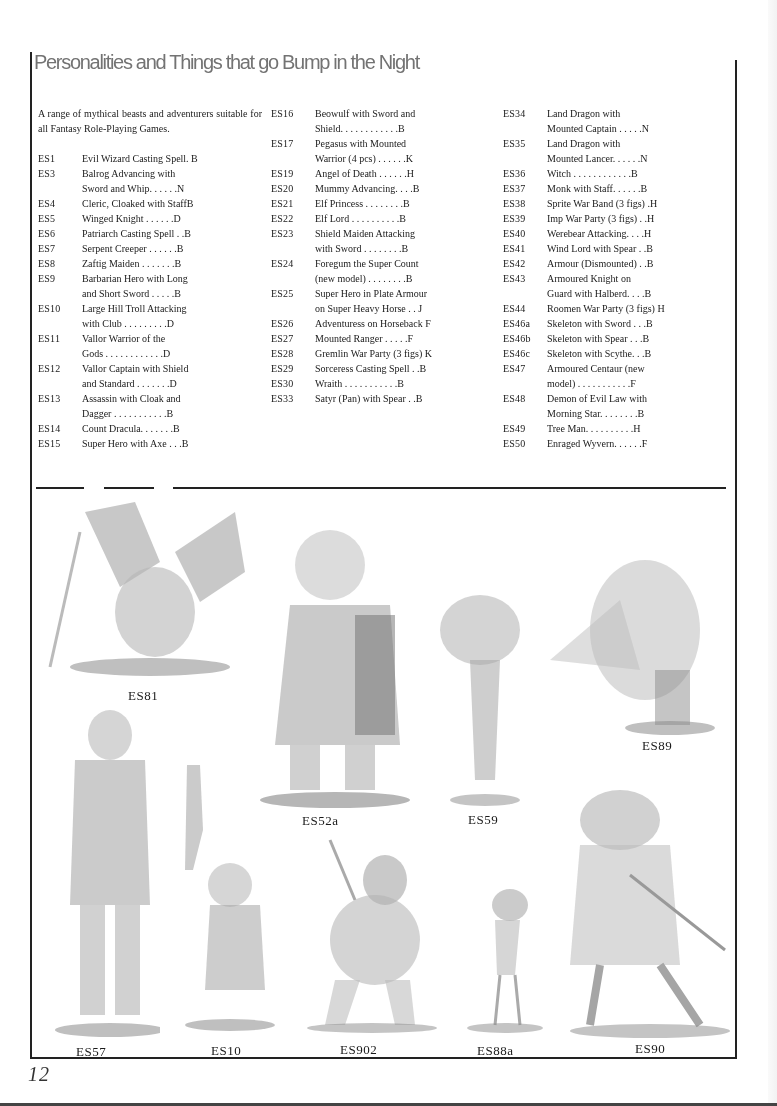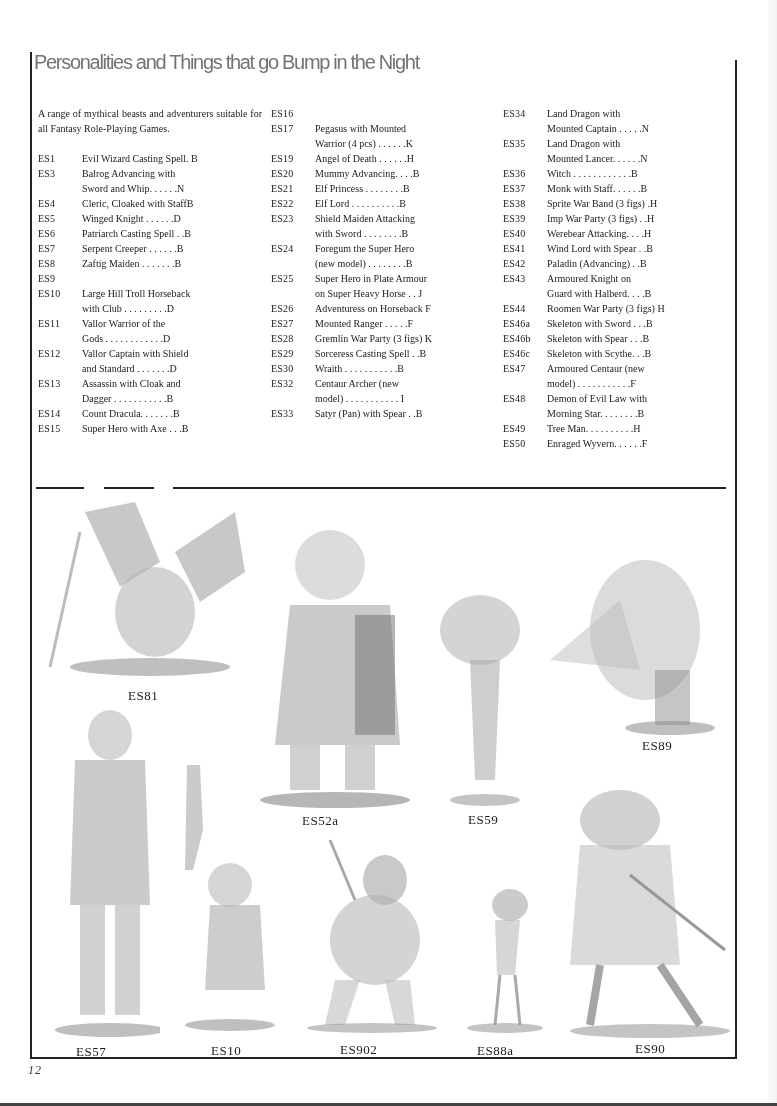--- a/index.html
+++ b/index.html
@@ -13,21 +13,21 @@
   .col { position:absolute; top:106px; font-size:10px; line-height:15px; }
   .intro { text-align:justify; margin-bottom:14.85px; }
   .entry { display:flex; }
   .code { width:44px; flex:none; letter-spacing:0.2px; }
   .desc { flex:1; }
   .desc .line { display:block; white-space:nowrap; }
 
   .figure { position:absolute; }
   .fig-shape { position:absolute; }
   .fig-label { position:absolute; font-size:13px; letter-spacing:0.5px; white-space:nowrap; text-align:center; }
-  .page-num { position:absolute; left:28px; top:1063px; font-style:italic; font-size:12px; letter-spacing:1px; color:#333; }
+  .page-num { position:absolute; left:28px; top:1063px; font-style:italic; font-size:20px; letter-spacing:1px; color:#333; }
   .bottom-edge { position:absolute; left:0; top:1103px; width:777px; height:3px; background:#444; }
   .right-edge { position:absolute; left:768px; top:0; width:9px; height:1106px; background:linear-gradient(to right,#fafafa,#f2f2f2); }
 </style>
 </head>
 <body>
 
 <div class="right-edge"></div>
 
 <h1 class="title">Personalities and Things that go Bump in the Night</h1>
 
@@ -79,25 +79,29 @@
         </span>
       </div>
       <div class="entry">
         <span class="code">ES8</span>
         <span class="desc">
           <span class="line">Zaftig Maiden . . . . . . .B</span>
         </span>
       </div>
       <div class="entry">
         <span class="code">ES9</span>
+        <span class="desc">
+          <span class="line">Barbarian Hero with Long</span>
+          <span class="line">and Short Sword  . . . . .B</span>
+        </span>
       </div>
       <div class="entry">
         <span class="code">ES10</span>
         <span class="desc">
-          <span class="line">Large Hill Troll Horseback</span>
+          <span class="line">Large Hill Troll Attacking</span>
           <span class="line">with Club  . . . . . . . . .D</span>
         </span>
       </div>
       <div class="entry">
         <span class="code">ES11</span>
         <span class="desc">
           <span class="line">Vallor Warrior of the</span>
           <span class="line">Gods . . . . . . . . . . . .D</span>
         </span>
       </div>
@@ -127,20 +131,24 @@
           <span class="line">Super Hero with Axe . . .B</span>
         </span>
       </div>
     </div>
 </div>
 
 <div class="col" id="col1" style="left:271px;width:228px;">
   <div class="entries">
       <div class="entry">
         <span class="code">ES16</span>
+        <span class="desc">
+          <span class="line">Beowulf with Sword and</span>
+          <span class="line">Shield. . . . . . . . . . . .B</span>
+        </span>
       </div>
       <div class="entry">
         <span class="code">ES17</span>
         <span class="desc">
           <span class="line">Pegasus with Mounted</span>
           <span class="line">Warrior (4 pcs)  . . . . . .K</span>
         </span>
       </div>
       <div class="entry">
         <span class="code">ES19</span>
@@ -169,21 +177,21 @@
       <div class="entry">
         <span class="code">ES23</span>
         <span class="desc">
           <span class="line">Shield Maiden Attacking</span>
           <span class="line">with Sword  . . . . . . . .B</span>
         </span>
       </div>
       <div class="entry">
         <span class="code">ES24</span>
         <span class="desc">
-          <span class="line">Foregum the Super Hero</span>
+          <span class="line">Foregum the Super Count</span>
           <span class="line">(new model) . . . . . . . .B</span>
         </span>
       </div>
       <div class="entry">
         <span class="code">ES25</span>
         <span class="desc">
           <span class="line">Super Hero in Plate Armour</span>
           <span class="line">on Super Heavy Horse  . . J</span>
         </span>
       </div>
@@ -211,27 +219,20 @@
           <span class="line">Sorceress Casting Spell . .B</span>
         </span>
       </div>
       <div class="entry">
         <span class="code">ES30</span>
         <span class="desc">
           <span class="line">Wraith  . . . . . . . . . . .B</span>
         </span>
       </div>
       <div class="entry">
-        <span class="code">ES32</span>
-        <span class="desc">
-          <span class="line">Centaur Archer (new</span>
-          <span class="line">model) . . . . . . . . . . . I</span>
-        </span>
-      </div>
-      <div class="entry">
         <span class="code">ES33</span>
         <span class="desc">
           <span class="line">Satyr (Pan) with Spear . .B</span>
         </span>
       </div>
     </div>
 </div>
 
 <div class="col" id="col2" style="left:503px;width:228px;">
   <div class="entries">
@@ -281,21 +282,21 @@
       </div>
       <div class="entry">
         <span class="code">ES41</span>
         <span class="desc">
           <span class="line">Wind Lord with Spear  . .B</span>
         </span>
       </div>
       <div class="entry">
         <span class="code">ES42</span>
         <span class="desc">
-          <span class="line">Paladin (Advancing)  . .B</span>
+          <span class="line">Armour (Dismounted)  . .B</span>
         </span>
       </div>
       <div class="entry">
         <span class="code">ES43</span>
         <span class="desc">
           <span class="line">Armoured Knight on</span>
           <span class="line">Guard with Halberd. . . .B</span>
         </span>
       </div>
       <div class="entry">

